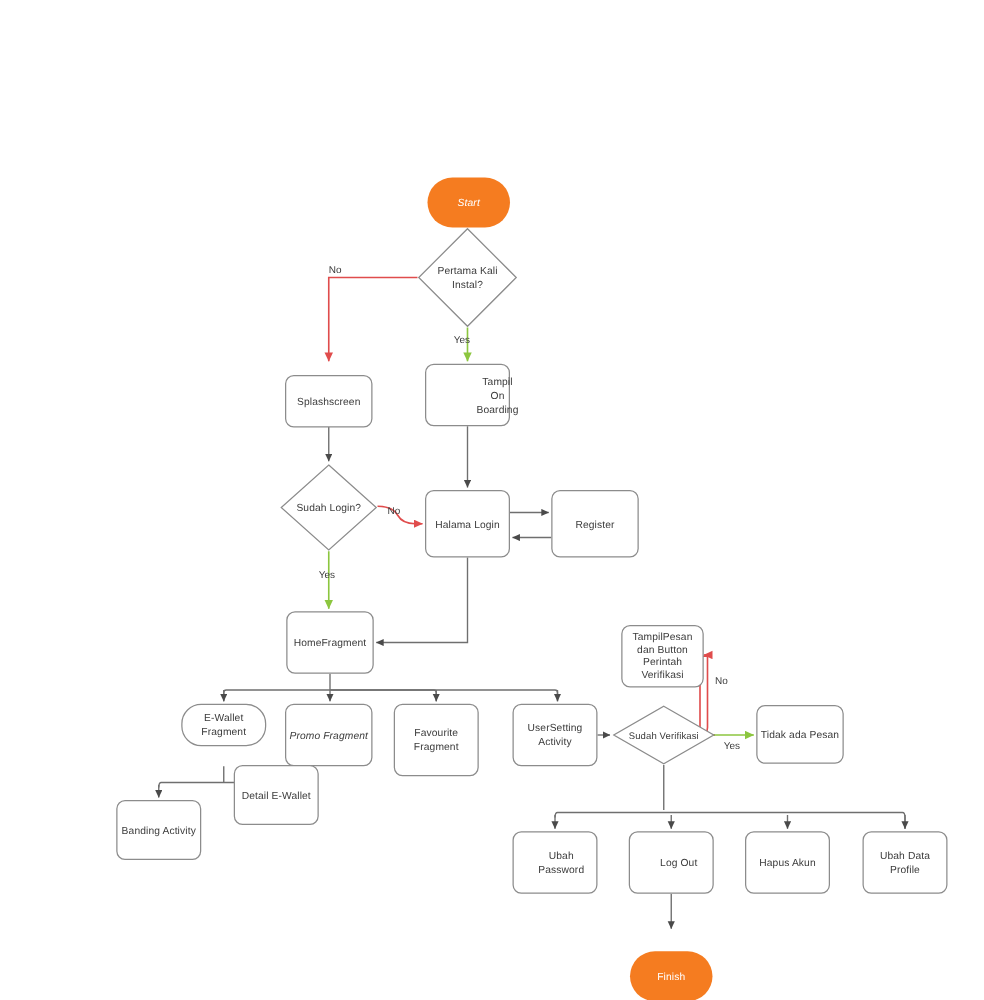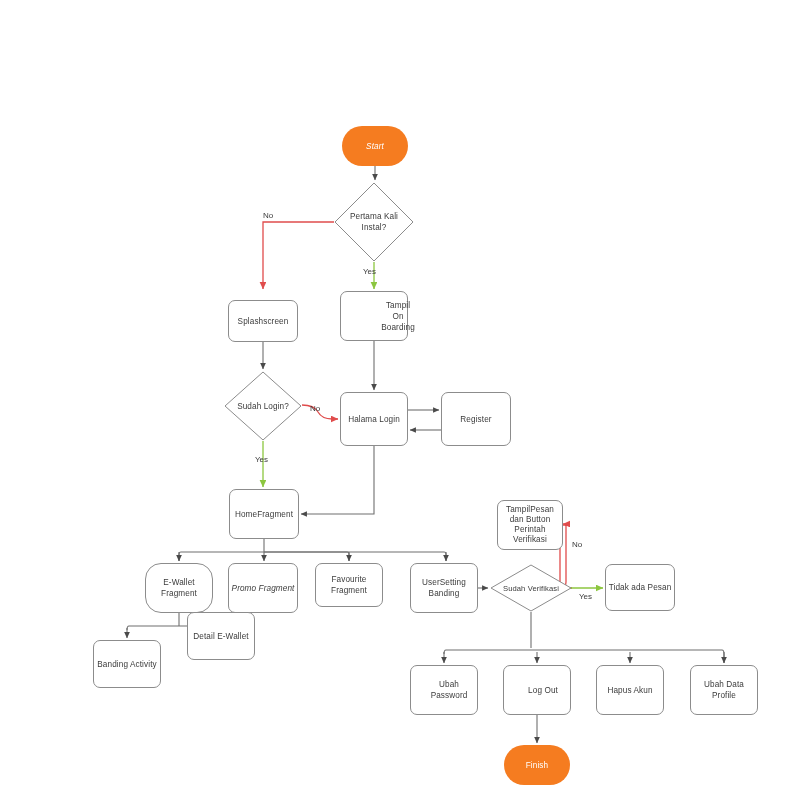--- a/index.html
+++ b/index.html
@@ -4,21 +4,21 @@
 <style>
   html,body{margin:0;padding:0;background:#ffffff;}
   body{width:787px;height:800px;overflow:hidden;
        font-family:"Liberation Sans","DejaVu Sans",sans-serif;}
   #canvas{position:relative;width:787px;height:800px;background:#fff;}
   svg.edges{position:absolute;left:0;top:0;width:787px;height:800px;pointer-events:none;}
   .node{position:absolute;box-sizing:border-box;display:flex;align-items:center;
         justify-content:center;text-align:center;color:#3b3b3b;font-size:8.2px;
         line-height:11px;letter-spacing:.1px;}
   .proc{background:#ffffff;border:1px solid #8c8c8c;border-radius:7px;}
-  .term{background:#F57C20;border:none;border-radius:26px;color:#ffffff;font-style:italic;}
+  .term{background:#F57C20;border:none;border-radius:26px;color:#ffffff;font-style:italic;margin-top:16px;}
   .term.plain{font-style:normal;}
   .dec{background:transparent;border:none;}
   .dec .dshape{position:absolute;left:0;top:0;width:100%;height:100%;}
   .dec .dlabel{position:relative;z-index:2;padding:0 2px;}
   .edge-label{position:absolute;font-size:8px;color:#3b3b3b;
               background:transparent;white-space:nowrap;}
 </style>
 </head>
 <body>
 
@@ -113,27 +113,27 @@
     <svg class="dshape" viewBox="0 0 78 70">
       <polygon points="39,1 77,35 39,69 1,35" fill="#fff" stroke="#8c8c8c" stroke-width="1"></polygon>
     </svg>
     <span class="dlabel">Sudah Login?</span>
   </div>
 
   <div class="node proc" style="left:340px;top:392px;width:68px;height:54px;">Halama Login</div>
   <div class="node proc" style="left:441px;top:392px;width:70px;height:54px;">Register</div>
   <div class="node proc" style="left:229px;top:489px;width:70px;height:50px;">HomeFragment</div>
 
-  <div class="node proc" style="left:145px;top:563px;width:68px;height:50px;white-space:pre-line;border-radius:16px;">E-Wallet
+  <div class="node proc" style="left:145px;top:563px;width:68px;height:34px;white-space:pre-line;border-radius:16px;">E-Wallet
 Fragment</div>
   <div class="node proc" style="left:228px;top:563px;width:70px;height:50px;font-style:italic;">Promo Fragment</div>
-  <div class="node proc" style="left:315px;top:563px;width:68px;height:44px;white-space:pre-line;">Favourite
+  <div class="node proc" style="left:315px;top:563px;width:68px;height:58px;white-space:pre-line;">Favourite
 Fragment</div>
   <div class="node proc" style="left:410px;top:563px;width:68px;height:50px;white-space:pre-line;">UserSetting
-Banding</div>
+Activity</div>
 
   <div class="node proc" style="left:93px;top:640px;width:68px;height:48px;">Banding Activity</div>
   <div class="node proc" style="left:187px;top:612px;width:68px;height:48px;">Detail E-Wallet</div>
 
   <div class="node proc" style="left:497px;top:500px;width:66px;height:50px;white-space:pre-line;line-height:10px;">TampilPesan
 dan Button
 Perintah
 Verifikasi</div>
 
   <div class="node dec" style="left:490px;top:564px;width:82px;height:48px;">

